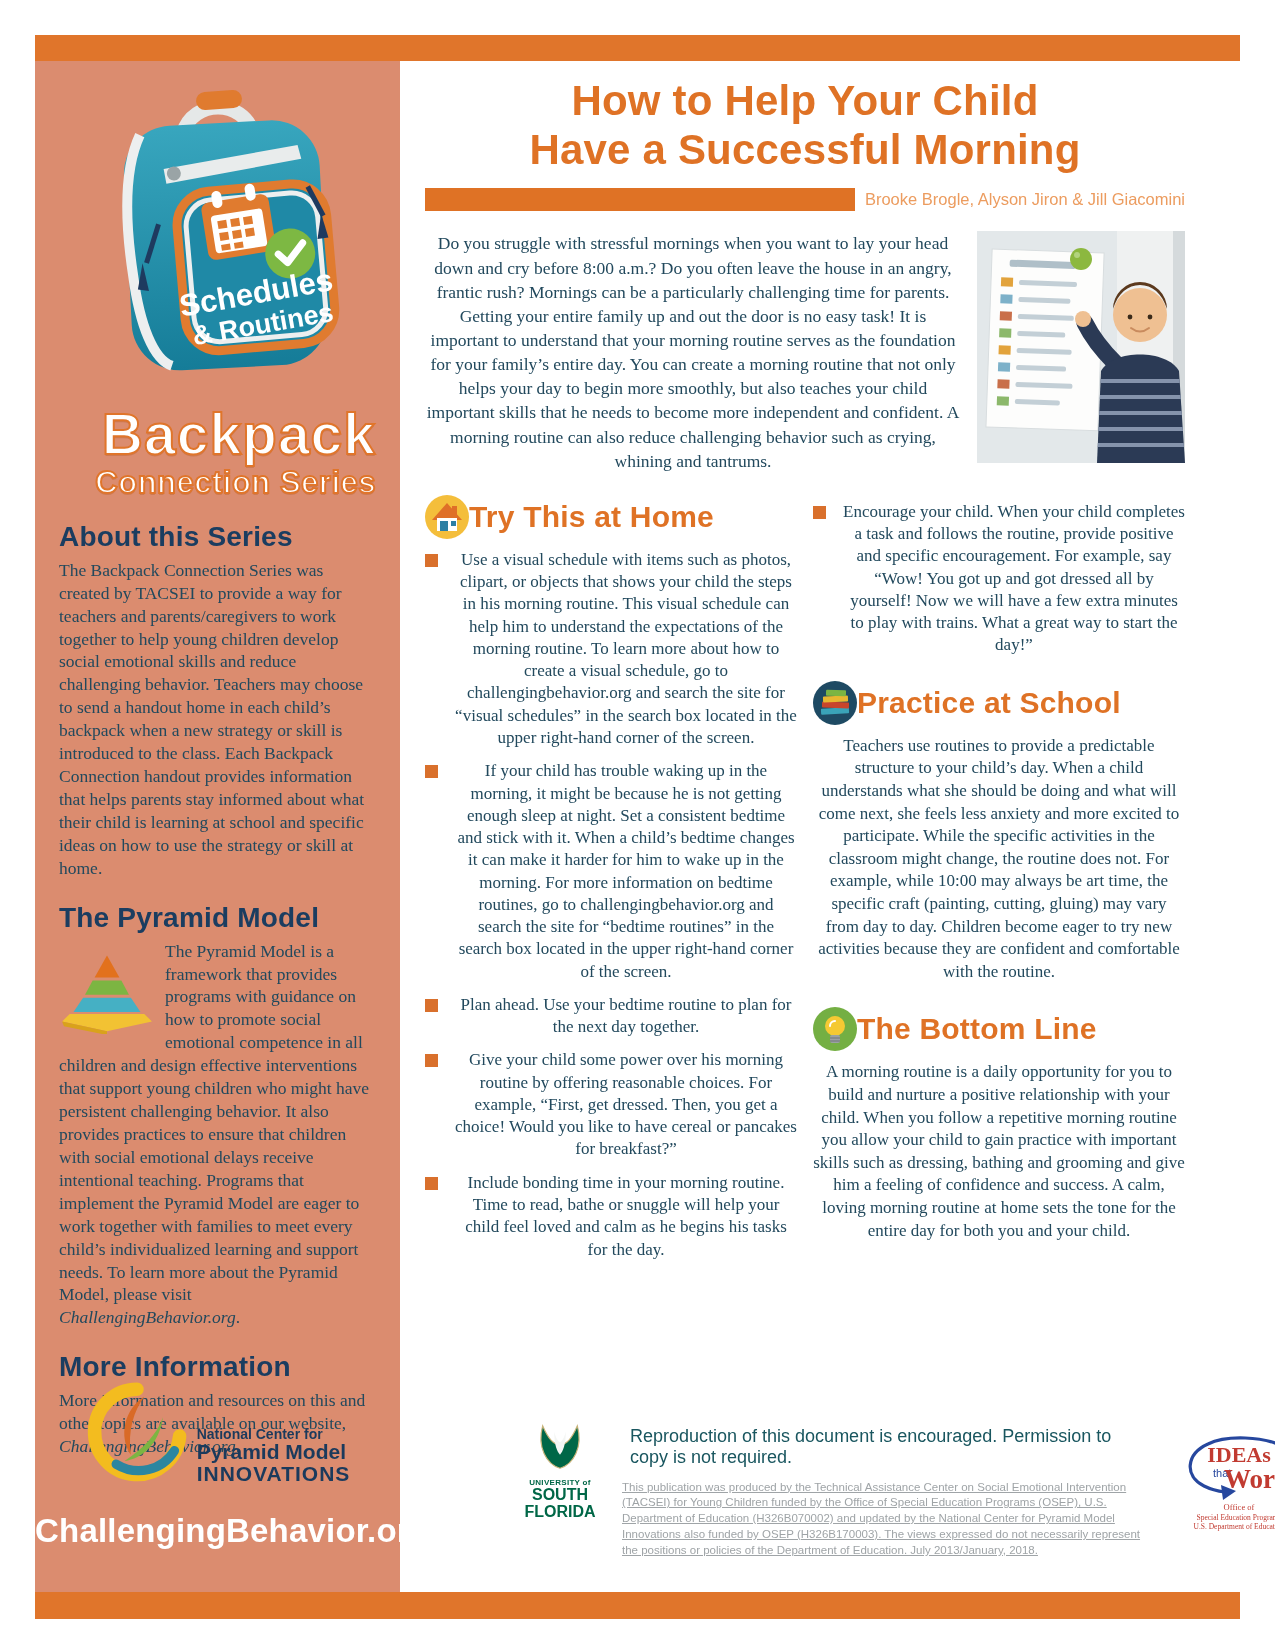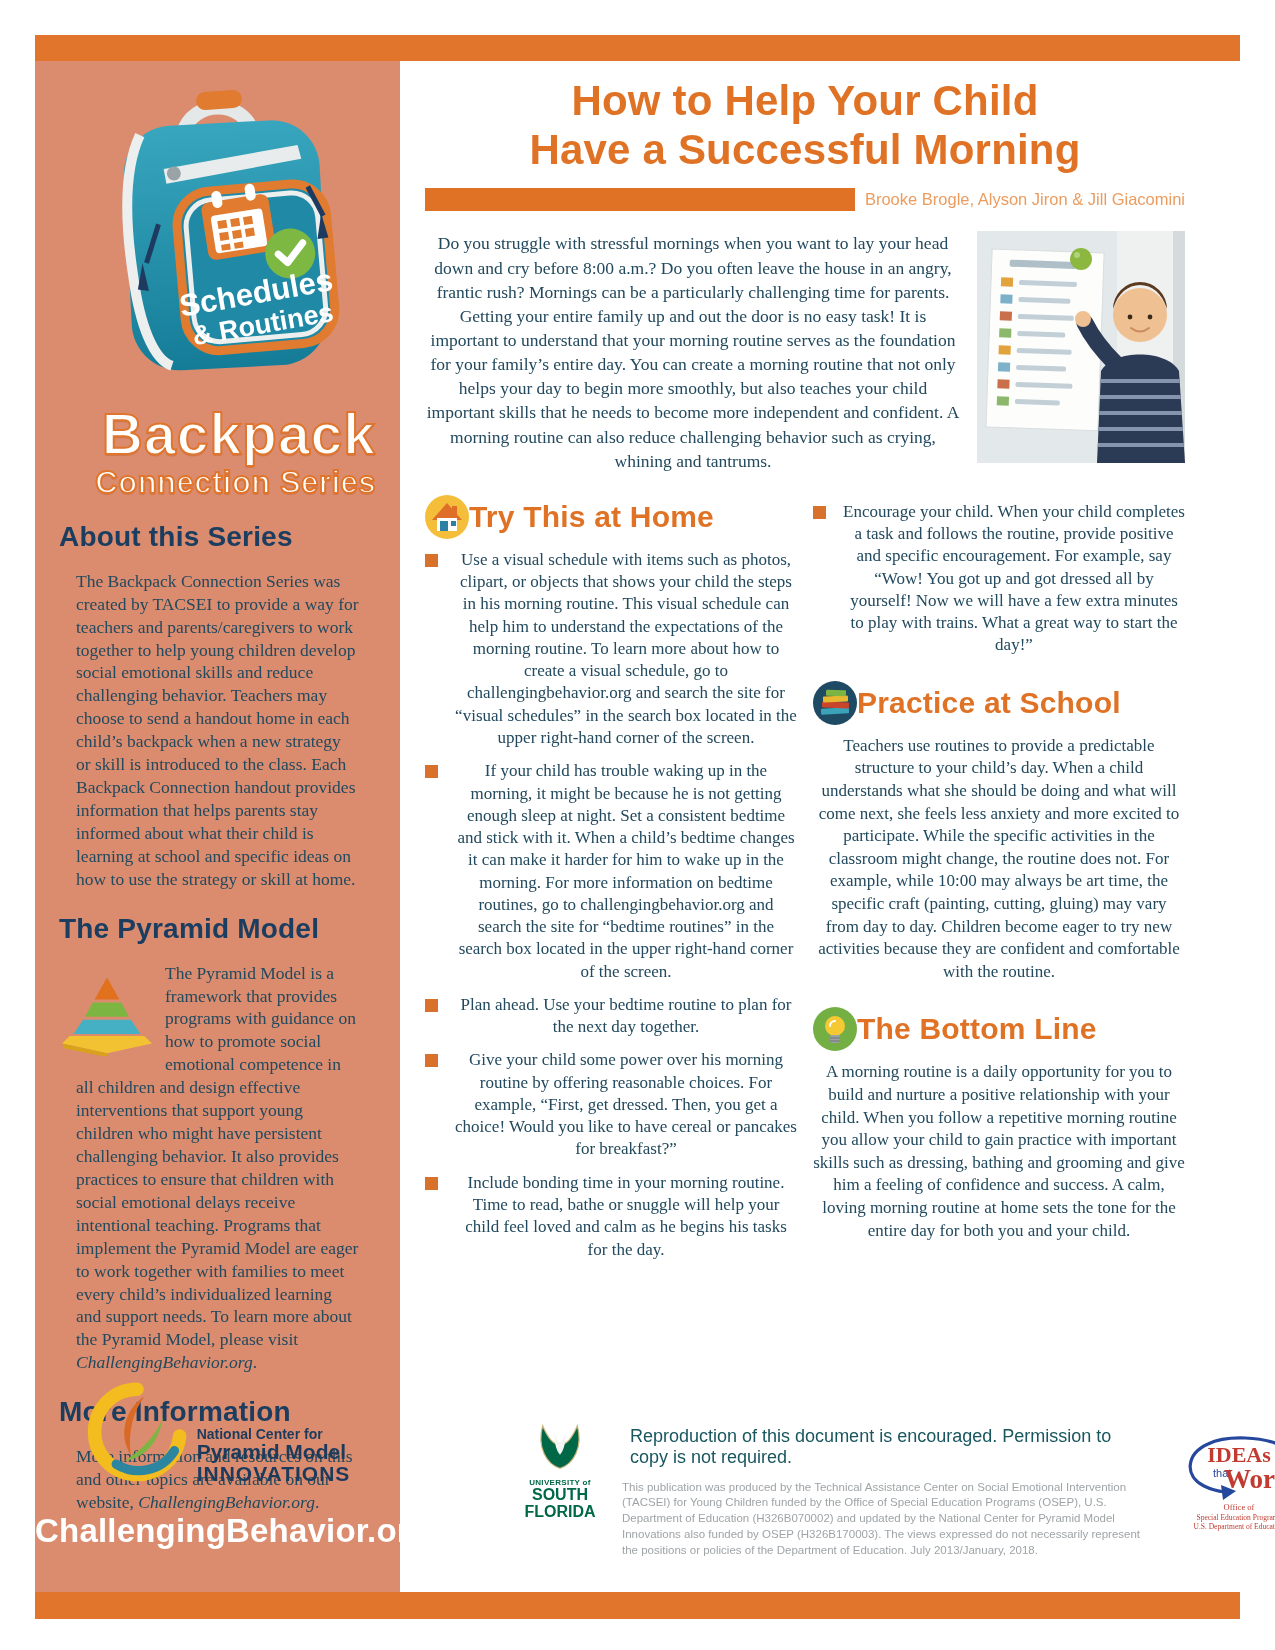--- a/index.html
+++ b/index.html
@@ -15,21 +15,21 @@
   .sidebar {
     position:absolute; left:35px; top:61px; width:365px; height:1531px;
     background:#DB8C6F; box-sizing:border-box; padding:0 24px;
   }
   .backpack-wrap { text-align:center; margin-top:10px; }
   .series-title { text-align:right; color:#ffffff; font-weight:bold; line-height:1.02;
     -webkit-text-stroke:2px #E0752B; text-shadow:0 2px 0 rgba(180,90,30,.35); }
   .series-title .l1 { font-size:57px; letter-spacing:1px; display:block; }
   .series-title .l2 { font-size:31px; letter-spacing:.5px; display:block; margin-top:4px; }
   .side-h { color:#1B3D60; font-weight:bold; font-size:28px; margin:22px 0 6px 0; letter-spacing:.2px; }
-  .side-p { font-family:"Liberation Serif", serif; color:#22495D; font-size:17.5px; line-height:1.31; margin:17px; }
+  .side-p { font-family:"Liberation Serif", serif; color:#22495D; font-size:17.5px; line-height:1.31; margin:0; }
   .side-p em { font-style:italic; }
   .pyramid-icon { float:left; margin:6px 10px 2px 0; }
   .sidebar-bottom { position:absolute; left:0; right:0; bottom:42px; }
   .ncpmi { display:flex; align-items:center; justify-content:center; gap:8px; margin-bottom:26px; }
   .ncpmi-text { color:#1B3A5C; line-height:1.02; }
   .ncpmi-text .t1 { font-size:14px; font-weight:bold; display:block;margin-top:43px; }
   .ncpmi-text .t2 { font-size:21px; font-weight:bold; display:block; }
   .ncpmi-text .t3 { font-size:21px; font-weight:bold; letter-spacing:1px; display:block; }
   .cb-org { text-align:center; color:#ffffff; font-weight:bold; font-size:33px; letter-spacing:.2px; }
 
@@ -64,21 +64,21 @@
   .sect { margin-top:24px; }
 
   
   .footer { position:absolute; left:400px; top:1420px; width:840px; box-sizing:border-box;
     padding-left:120px; display:flex; gap:22px; align-items:flex-start; }
   .usf { width:80px; text-align:center; flex:none; }
   .usf-t1 { font-size:8px; font-weight:bold; color:#006747; letter-spacing:.3px; }
   .usf-t2 { font-size:16px; font-weight:bold; color:#006747; line-height:1.05; }
   .footer-text { width:520px; flex:none; }
   .permission { color:#19565F; font-size:18px; margin:6px 0 10px 8px; }
-  .fine-print { color:#9FA4A7; font-size:11.5px; line-height:1.38; }
+  .fine-print { color:#9FA4A7; font-size:11.5px; line-height:1.38;text-decoration:underline; }
   .ideas { flex:none; }
 </style>
 </head>
 <body>
 
 <div class="page">
 
   <div class="accent-bar top"></div>
 
   <aside class="sidebar">

